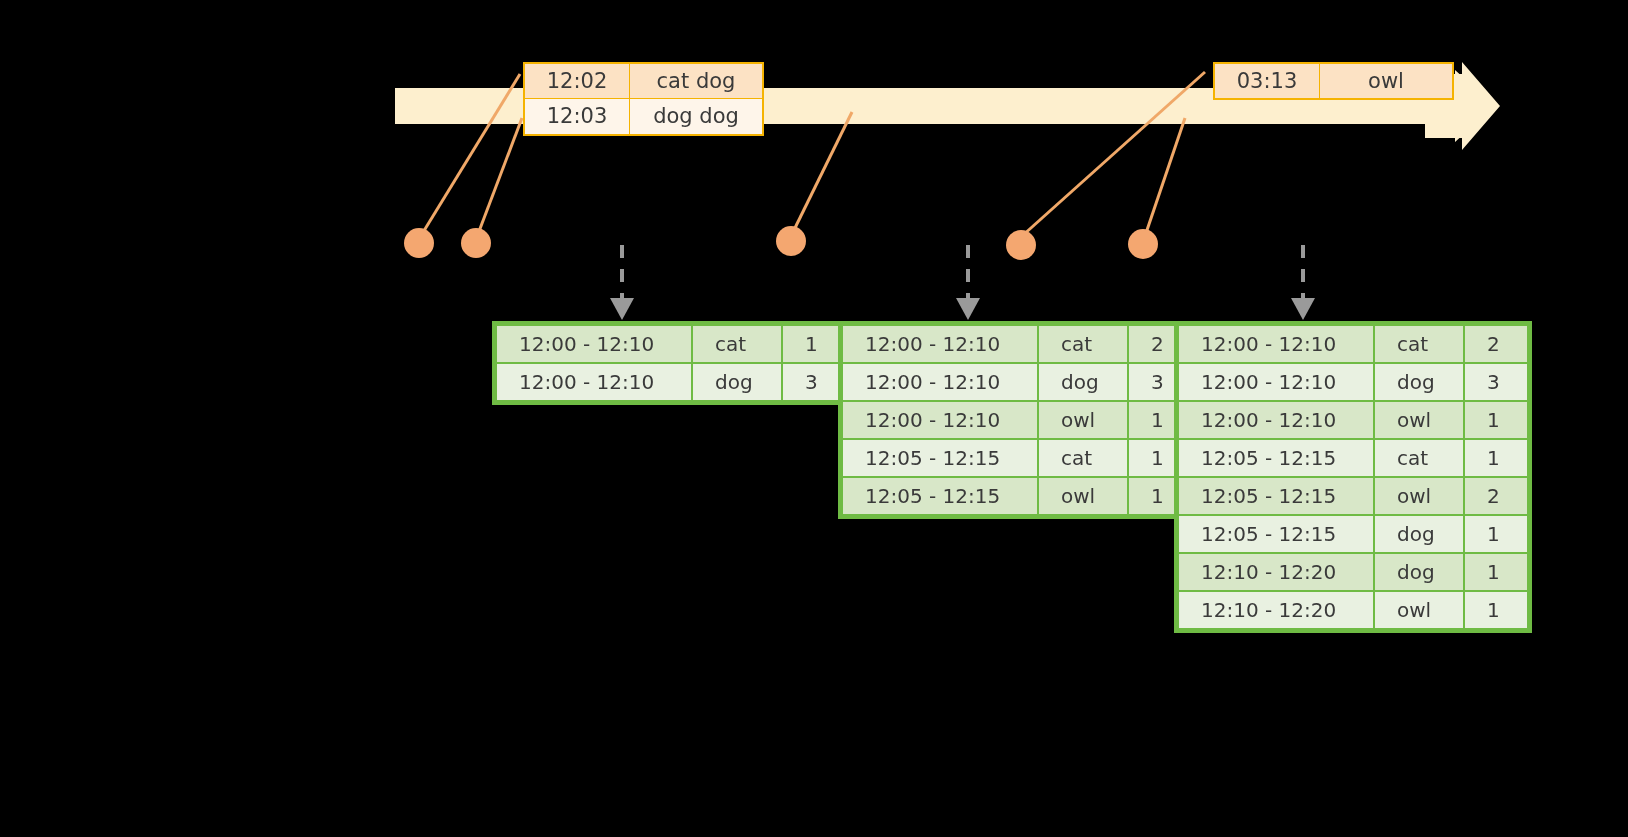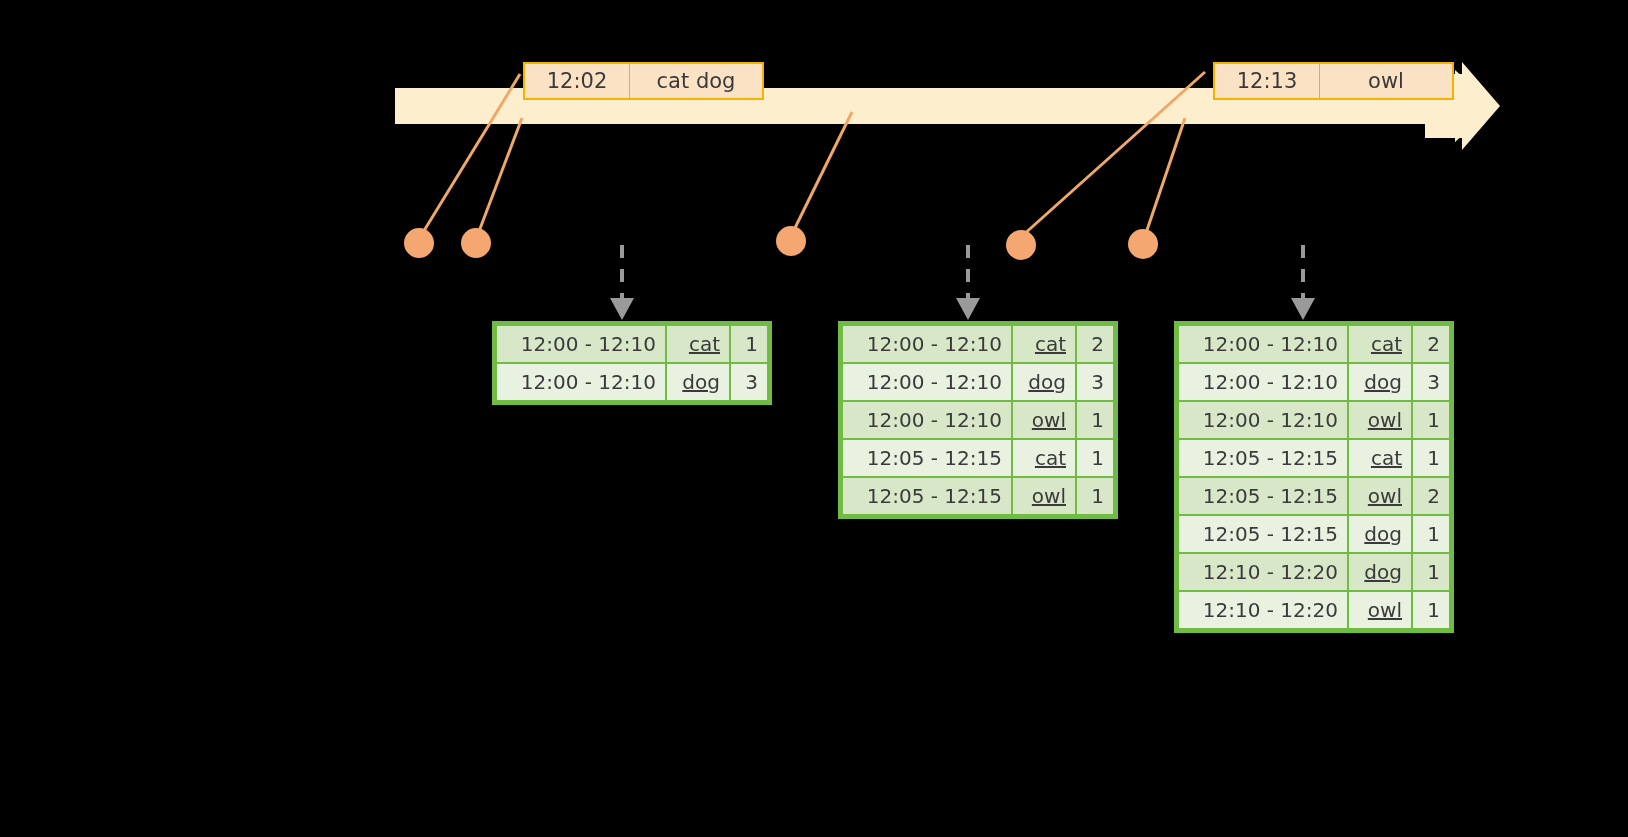--- a/index.html
+++ b/index.html
@@ -54,29 +54,29 @@
   .res-table {
     position: absolute;
     border-collapse: separate;
     border-spacing: 2px;
     border: 3px solid #6FBB44;
     background: #6FBB44;
     font-size: 20px;
     color: #3a3a3a;
   }
   .res-table td {
-    padding: 5px 9px;
-    text-align: right;
+    padding: 5px 22px;
+    text-align: left;
     white-space: nowrap;
     line-height: 1.3;
     background: #E9F1E1;
   }
   .res-table tr.shade td { background: #D8E7C8; }
   .res-table td.win { min-width: 150px; }
-  .res-table td.word { min-width: 44px; text-decoration: underline; }
+  .res-table td.word { min-width: 44px; }
   .res-table td.cnt { min-width: 18px; }
 </style>
 </head>
 <body>
 
 <div id="stage">
 
   <svg class="layer" viewBox="0 0 1628 837">
 
     <g>
@@ -116,28 +116,32 @@
       </g>
     </g>
   </svg>
 
   <table class="ev-table" style="left:523px; top:62px;">
     <tbody>
       <tr>
         <td class="time">12:02</td>
         <td class="words">cat dog</td>
       </tr>
+      <tr>
+        <td class="time">12:03</td>
+        <td class="words">dog dog</td>
+      </tr>
     </tbody>
   </table>
 
 
   <table class="ev-table" style="left:1213px; top:62px;">
     <tbody>
       <tr>
-        <td class="time">12:13</td>
+        <td class="time">03:13</td>
         <td class="words">owl</td>
       </tr>
     </tbody>
   </table>
 
   <table class="res-table" style="left:492px; top:321px;">
     <tbody>
       <tr class="shade">
         <td class="win">12:00 - 12:10</td>
         <td class="word">cat</td>

